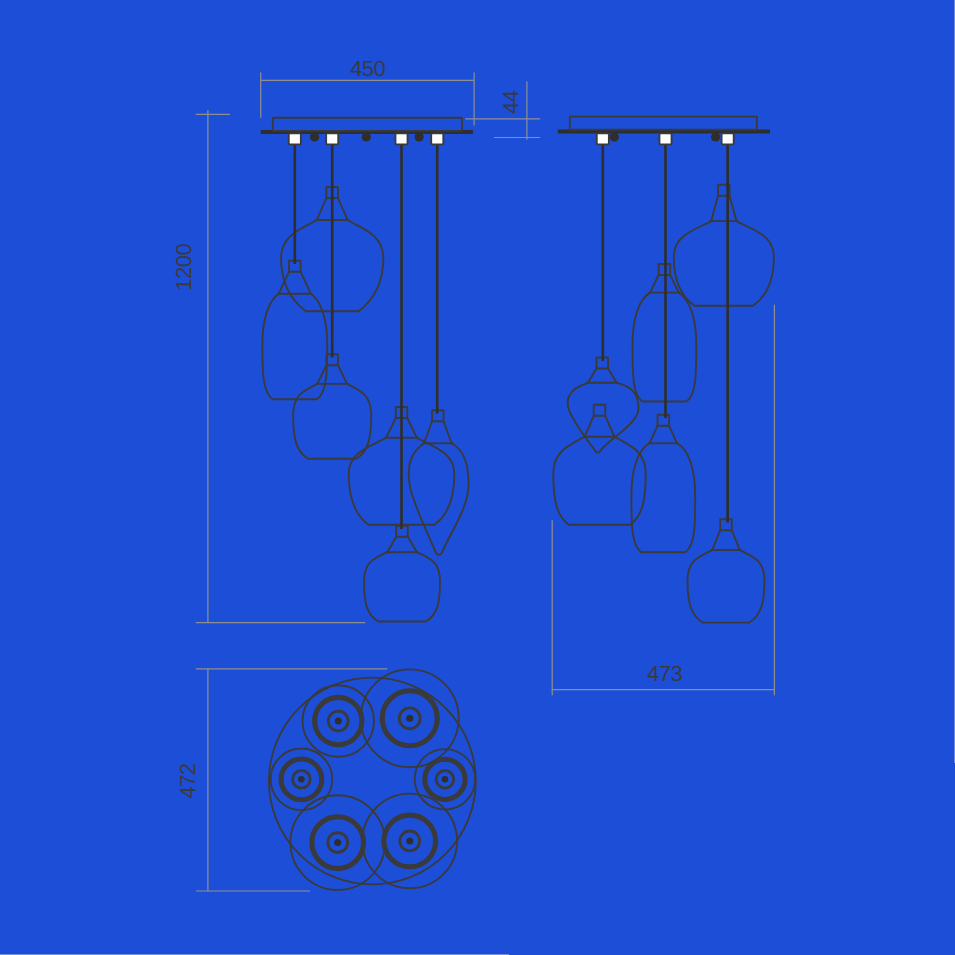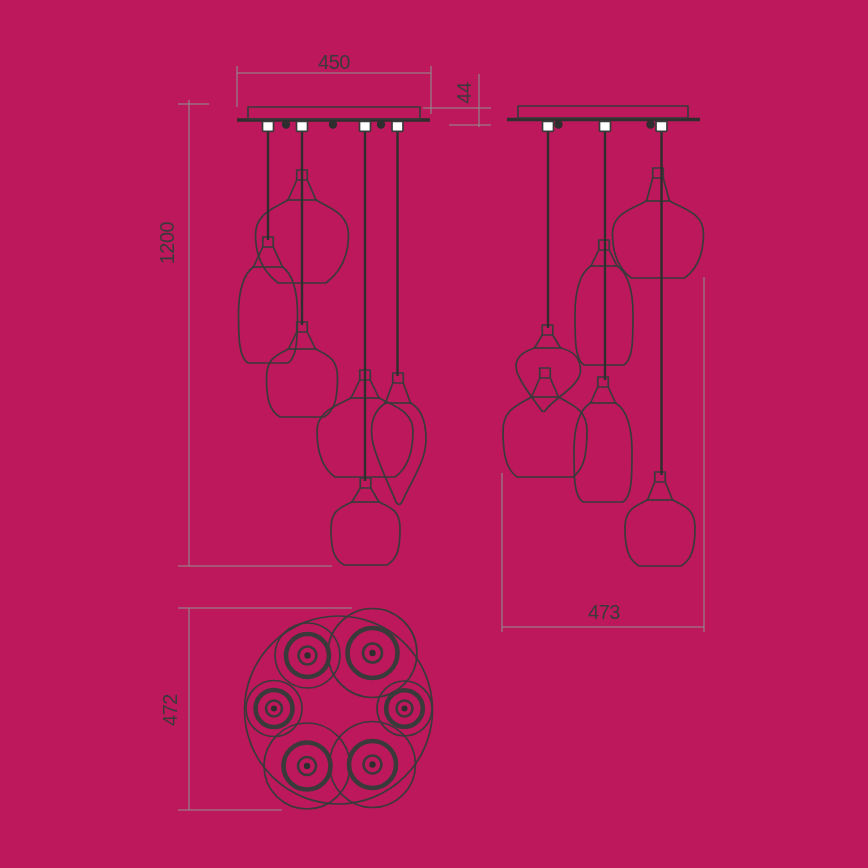--- a/index.html
+++ b/index.html
@@ -1,16 +1,16 @@
 <!DOCTYPE html>
 <html><head>
 <meta charset="utf-8">
 <style>
   html,body{margin:0;padding:0;background:#ffffff;}
-  .stage{position:relative;width:868px;height:868px;background:#be185d;overflow:hidden;
+  .stage{position:relative;width:868px;height:868px;background:#1d4ed8;overflow:hidden;
          font-family:"Liberation Sans",sans-serif;}
   svg{display:block;}
   .ink{stroke:#3a3a3a;fill:none;stroke-width:1.7;stroke-linejoin:round;}
   .cord{stroke:#2e2e2e;fill:none;stroke-width:2.4;}
   .plate{stroke:#2e2e2e;fill:none;stroke-width:3.6;}
   .grip{stroke:#3a3a3a;fill:#ffffff;stroke-width:1.7;}
   .dot{fill:#2e2e2e;stroke:none;}
   .dim{stroke:#8f8f8f;fill:none;stroke-width:1.1;}
   .ring-bold{stroke:#3a3a3a;fill:none;stroke-width:4.6;}
   .ring-mid{stroke:#3a3a3a;fill:none;stroke-width:2.6;}

